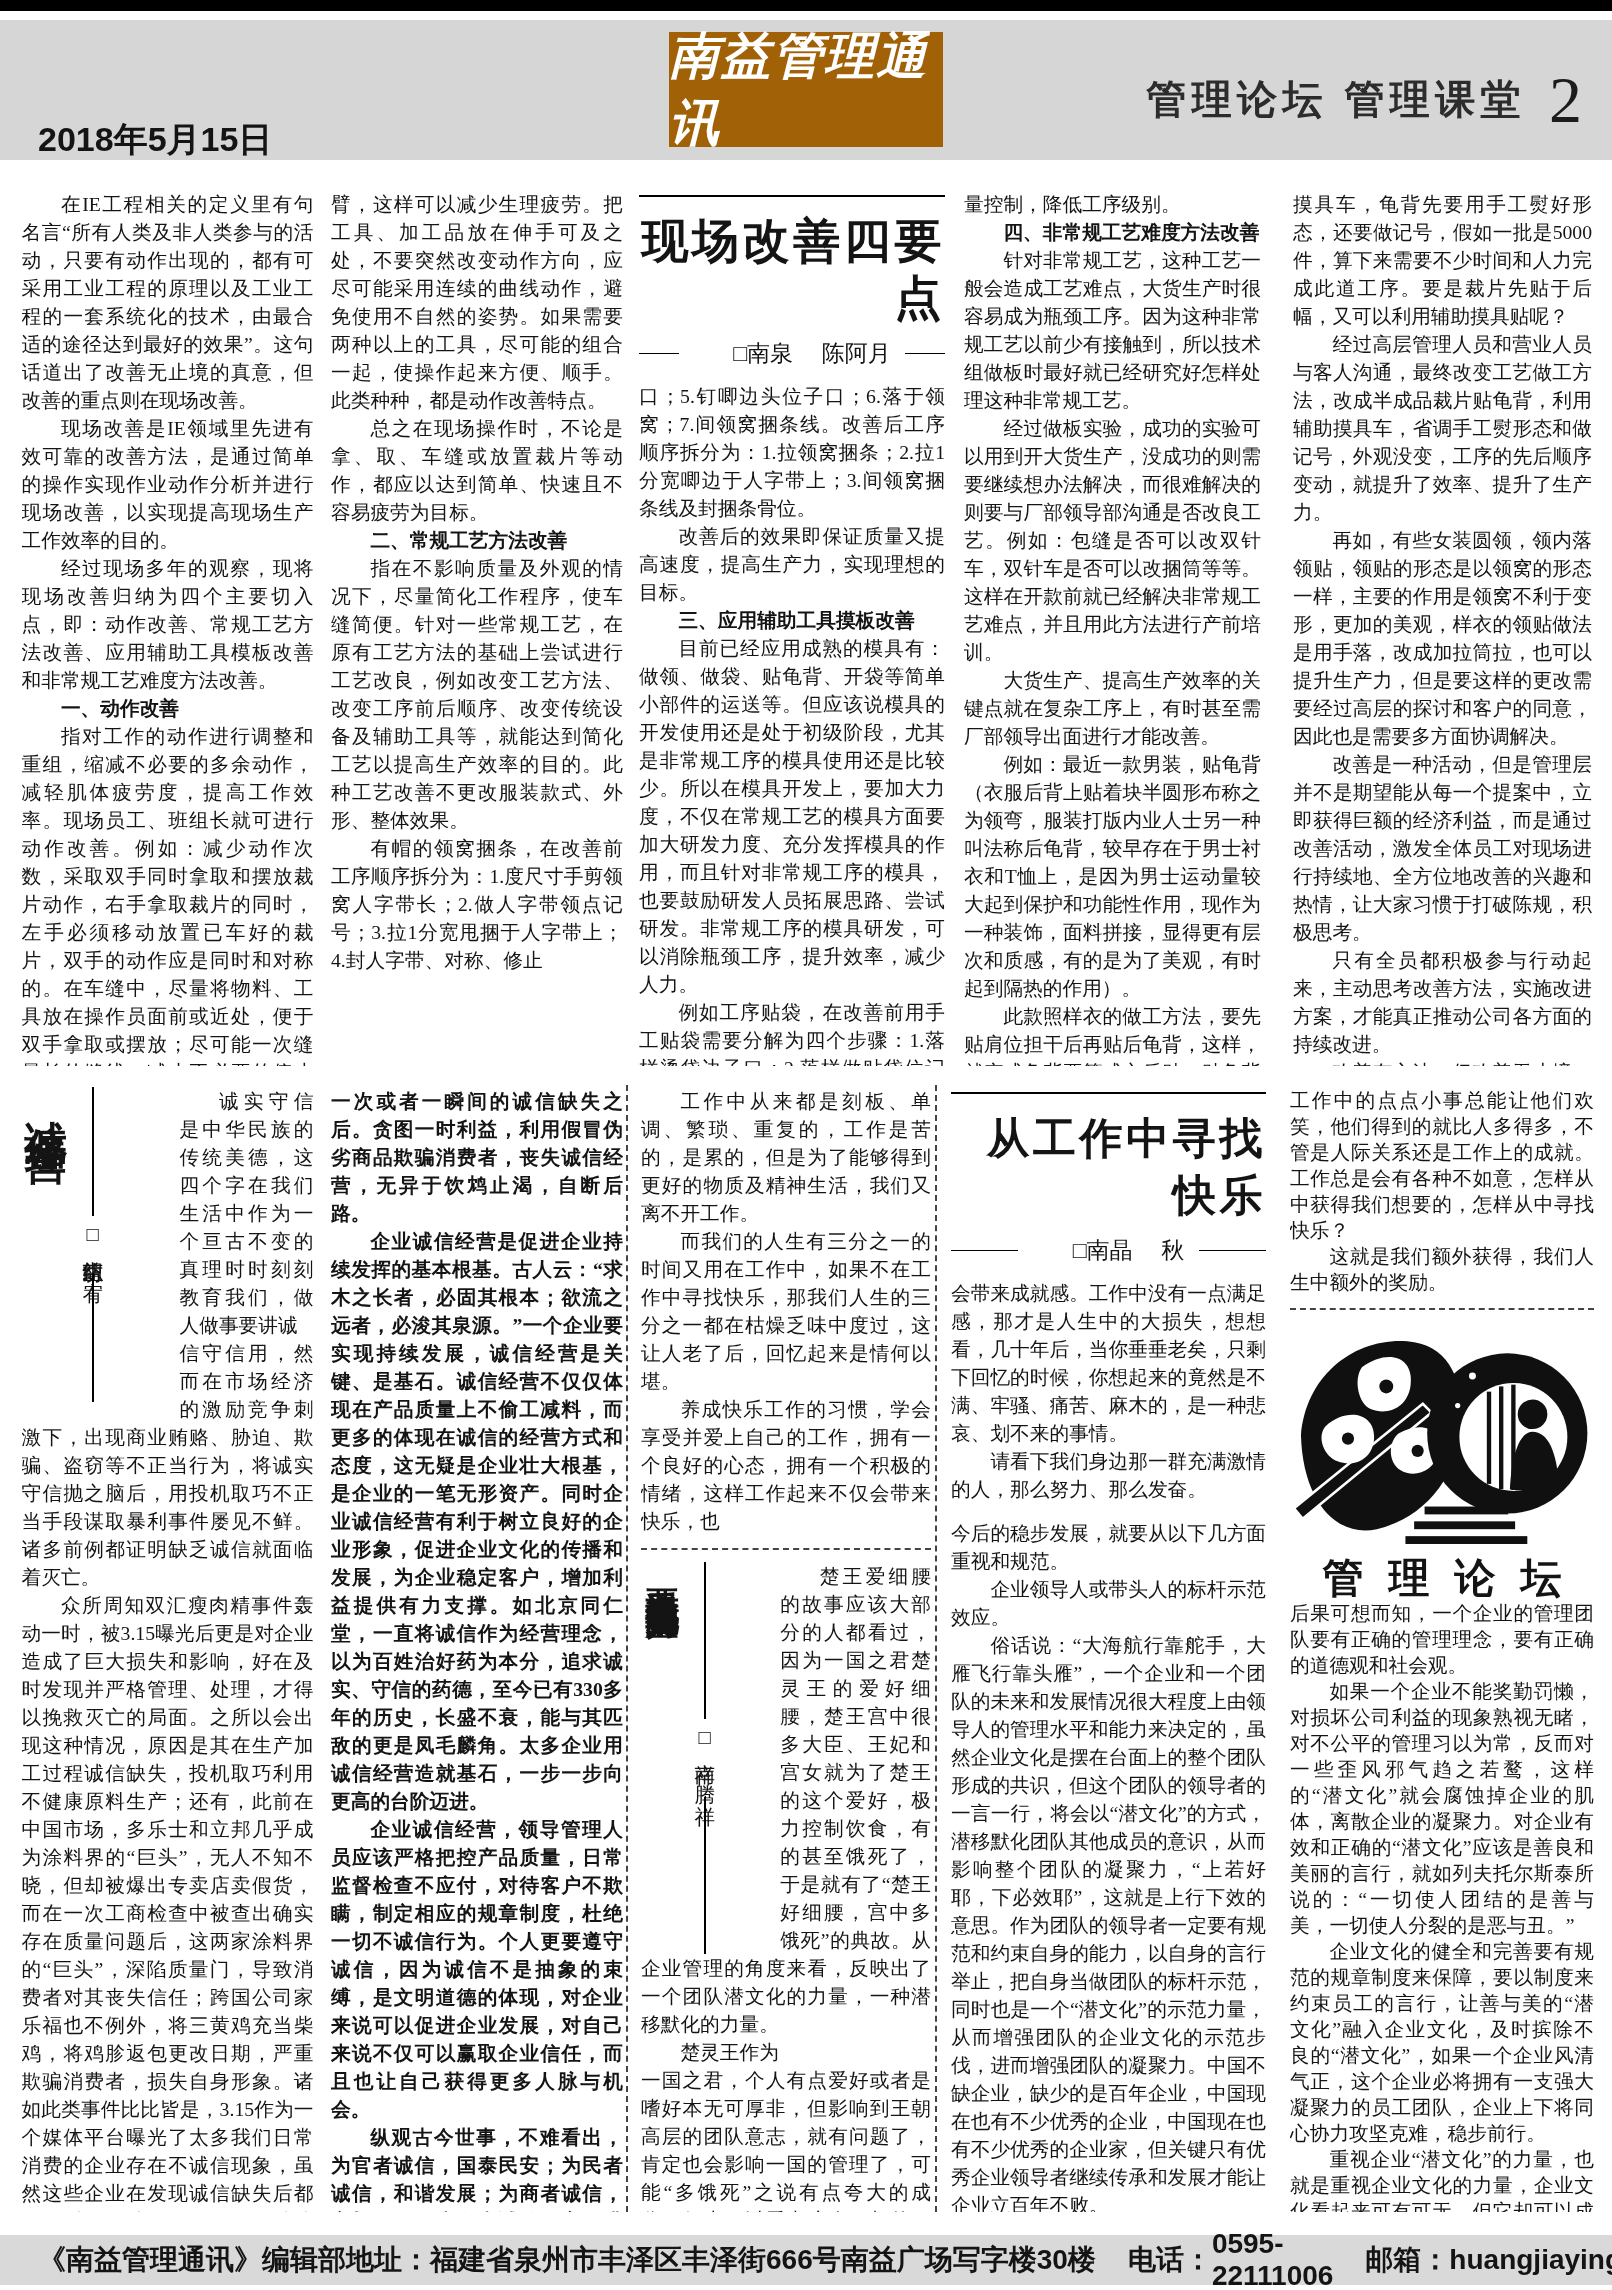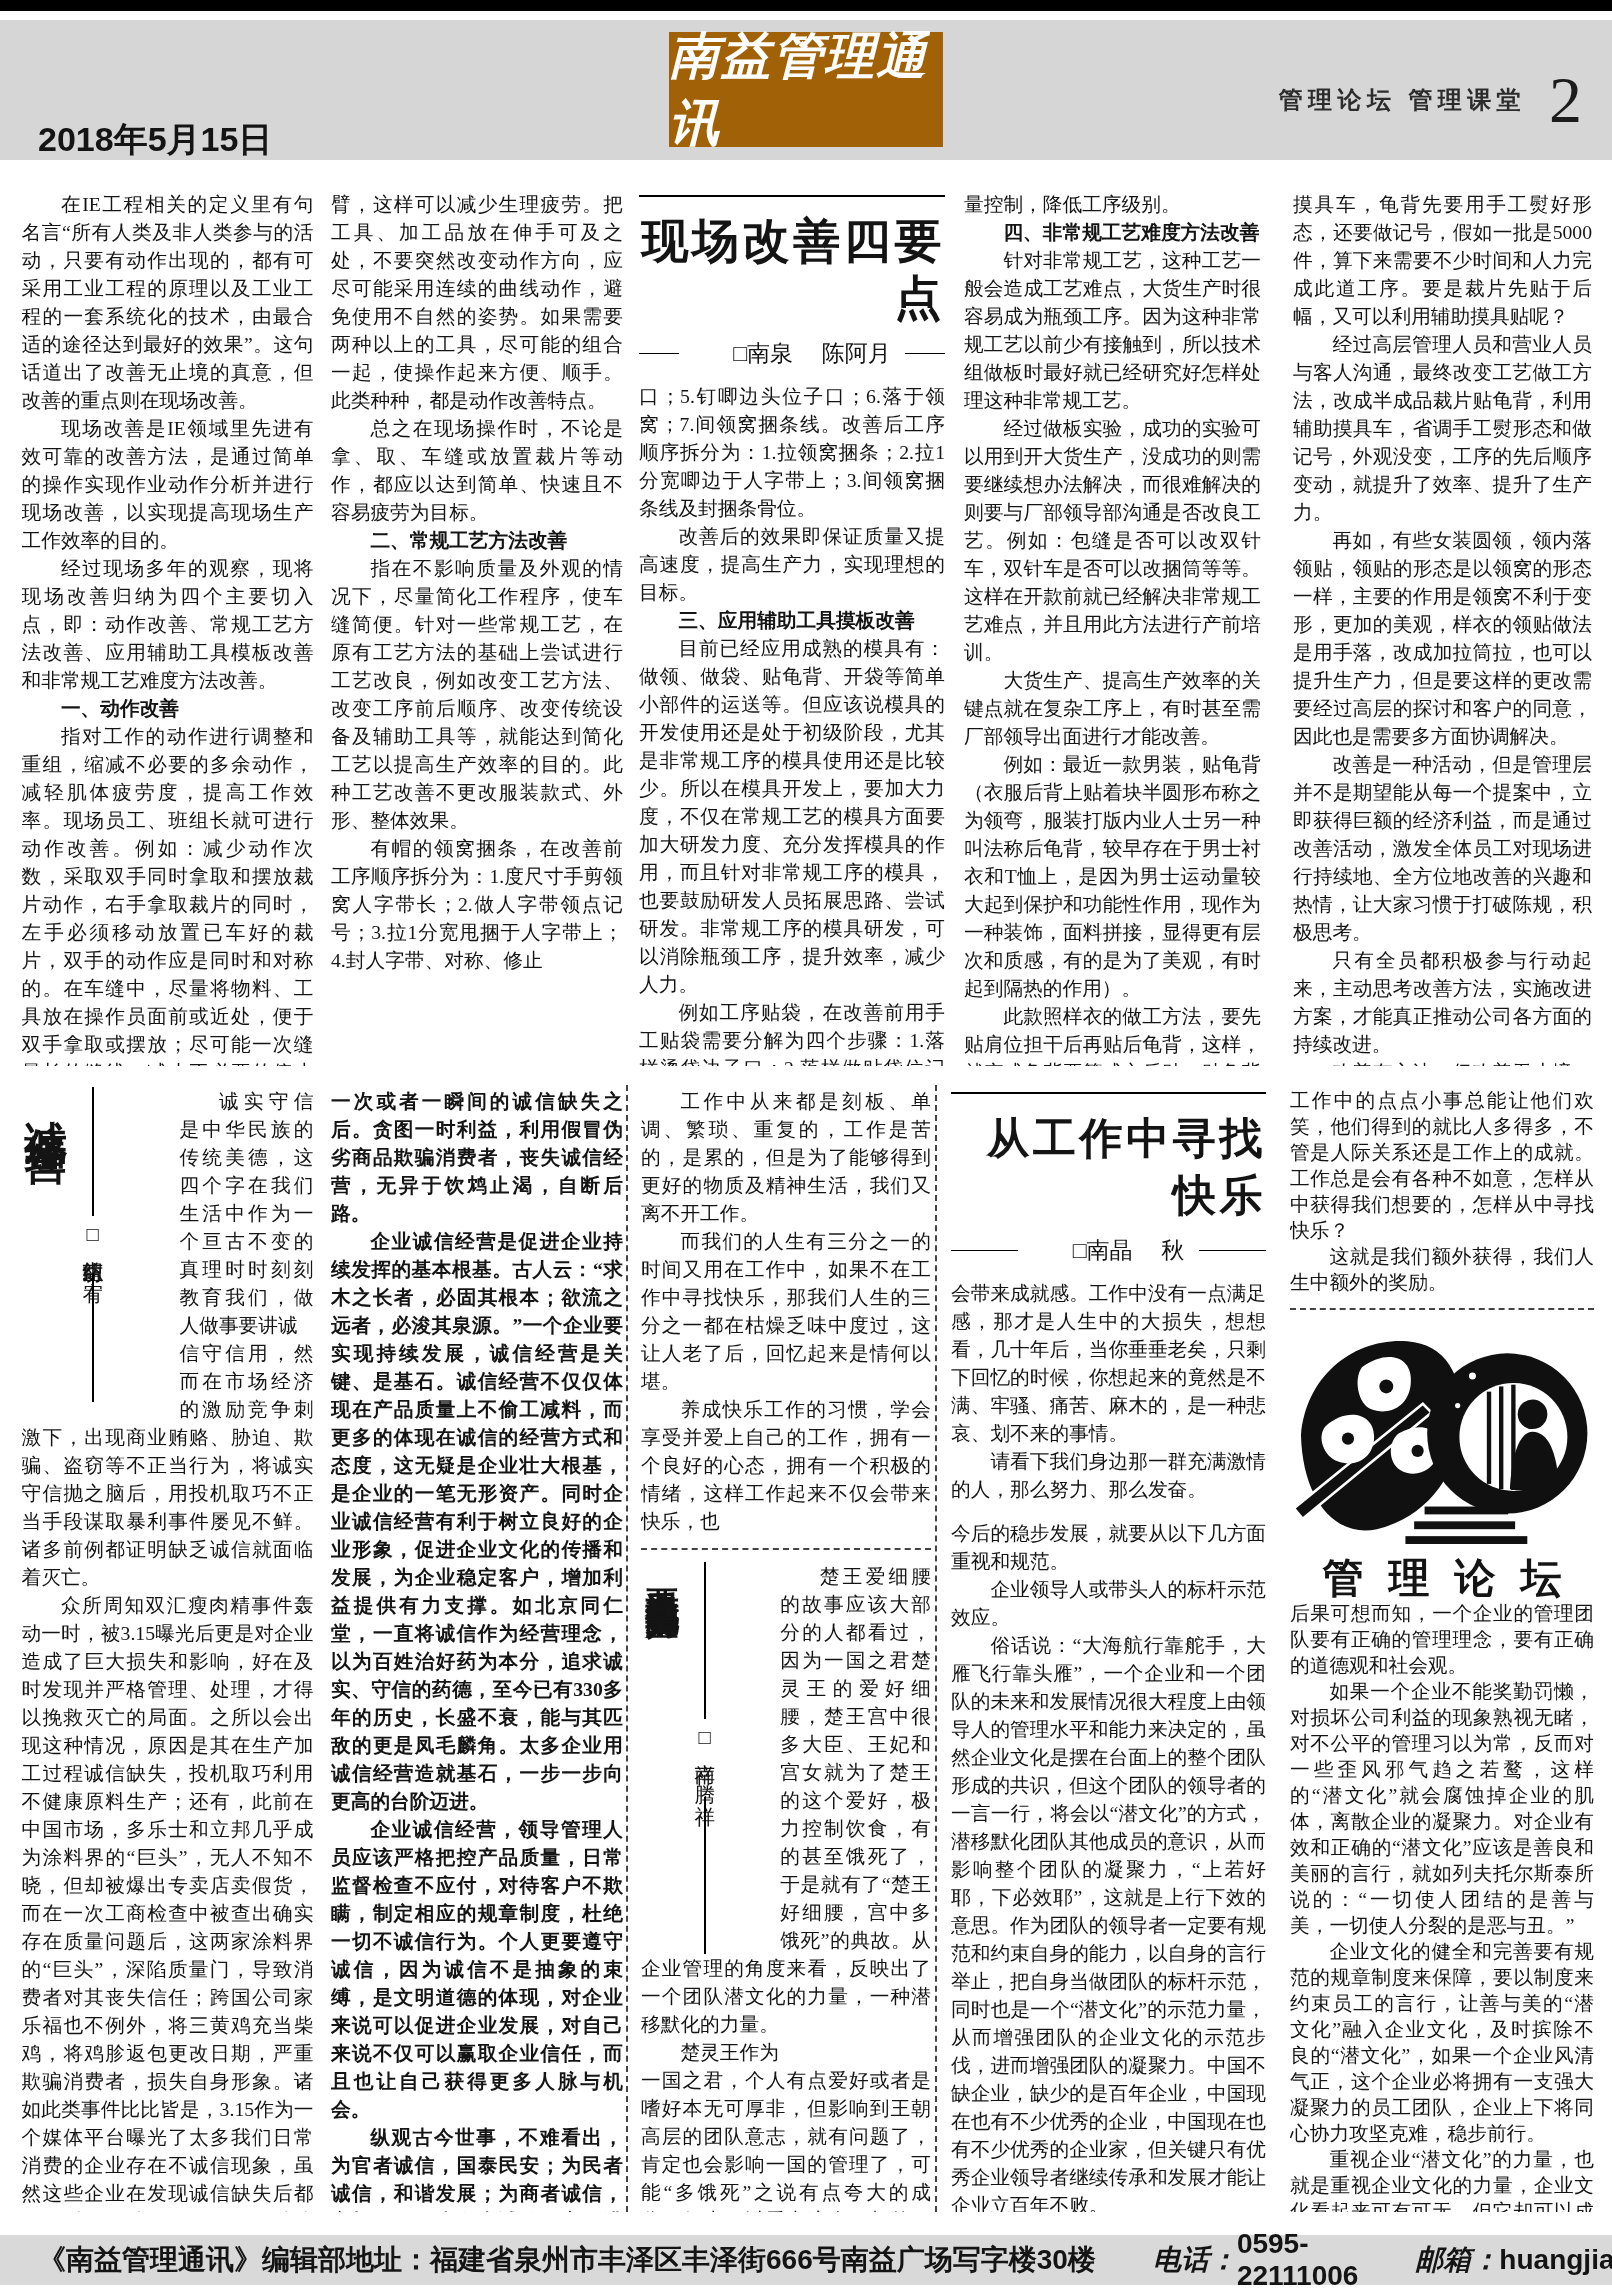--- a/index.html
+++ b/index.html
@@ -6,21 +6,21 @@
   .page{position:relative;width:1612px;height:2291px;background:#ffffff;overflow:hidden;
         font-family:"Liberation Serif","DejaVu Serif",serif;color:#141414;}
   .topbar{position:absolute;left:0;top:0;width:1612px;height:10.7px;background:#000;}
   .header{position:absolute;left:0;top:19.7px;width:1612px;height:140px;background:#d6d6d6;}
   .hdate{position:absolute;left:38px;top:52px;font-family:"Liberation Sans","DejaVu Sans",sans-serif;
          font-weight:bold;font-size:34px;margin-top:45px;}
   .masthead{position:absolute;left:50%;top:12.5px;transform:translateX(-50%);width:274px;height:115px;
             background:#a16207;color:#fff;display:flex;align-items:center;justify-content:center;
             font-weight:bold;font-style:italic;font-size:50px;letter-spacing:1.8px;}
   .hright{position:absolute;right:30px;top:47px;display:flex;align-items:center;gap:23px;}
-  .hsections{font-family:"Liberation Sans","DejaVu Sans",sans-serif;font-weight:bold;font-size:24px;color:#2c2c2c;letter-spacing:5.4px;}
+  .hsections{font-family:"Liberation Sans","DejaVu Sans",sans-serif;font-weight:bold;font-size:40px;color:#2c2c2c;letter-spacing:5.4px;}
   .hpage{font-size:66px;line-height:66px;color:#1c1c1c;}
 
   .col{position:absolute;text-align:justify;font-size:19.7px;line-height:28px;overflow:hidden;}
   .col p{margin:0;text-indent:2em;}
   .col p.cont{text-indent:0;}
   .subhead{font-weight:bold;font-family:"Liberation Sans","DejaVu Sans",sans-serif;}
 
   
   .tblock{margin-bottom:14.3px;}
   .tblock .rule{border-top:2.7px solid #000;margin:5.4px 0 16px 0;}
@@ -45,21 +45,21 @@
   .hdash{border-top:2.7px dashed #444;height:0;margin:12.5px 0;}
 
   .forumwrap{text-align:center;margin:5.4px 0 9px 0;}
   .forumbadge{font-weight:bold;font-size:41px;letter-spacing:25px;text-indent:25px;
               font-family:"Liberation Sans","DejaVu Sans",sans-serif;margin-top:-5.4px;}
 
   .footer{position:absolute;left:0;top:2235px;width:1612px;height:50px;background:#d9d9d9;
           display:flex;align-items:center;font-family:"Liberation Sans","DejaVu Sans",sans-serif;
           font-weight:bold;font-size:28px;}
   .footer .fitem{margin-left:38px;white-space:nowrap;}
-  .footer .fgap{margin-left:57px;font-style:italic;}
+  .footer .fgap{margin-left:32px;}
 </style>
 </head>
 <body>
 
 <div class="page">
 
   <div class="topbar"></div>
 
   <div class="header">
     <div class="hdate">2018年5月15日</div>

